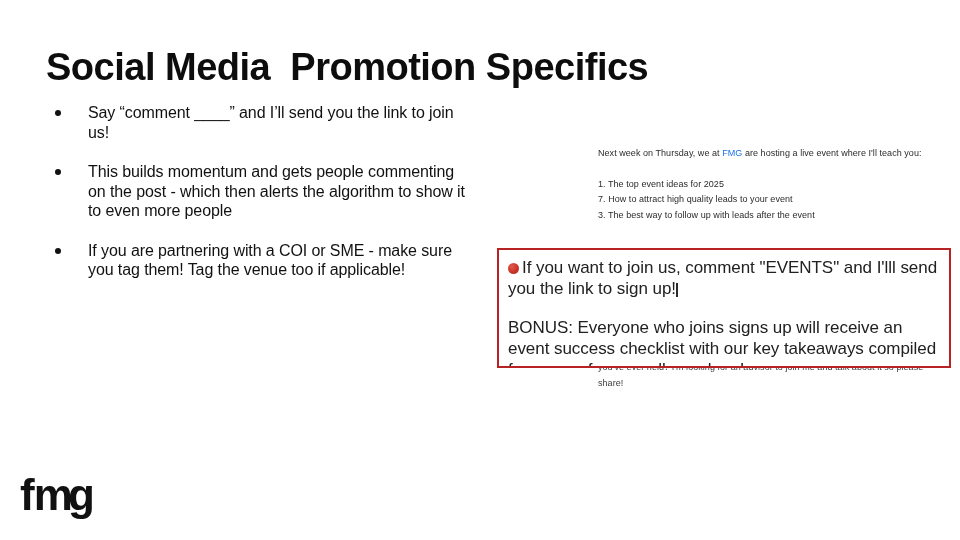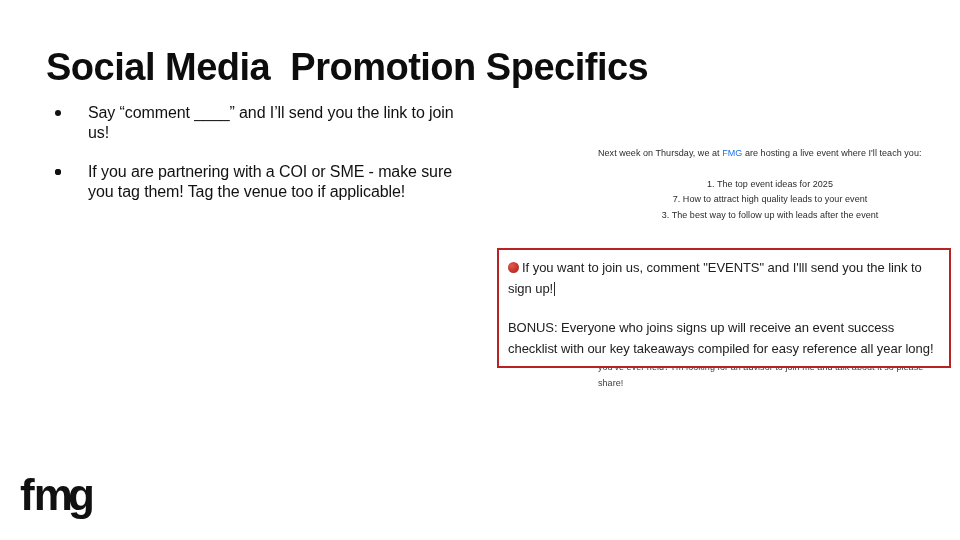--- a/index.html
+++ b/index.html
@@ -95,21 +95,21 @@
     color: #2b2b2b;
     font-family: "Liberation Sans", sans-serif;
     letter-spacing: 0.05px;
   }
 
   .post-link { color: #1a73e8; text-align: center; }
 
   .post-numbered {
     margin-top: 15px;
   }
-  .post-numbered div { white-space: nowrap; text-align: center; }
+  .post-numbered div { white-space: nowrap; }
 
   
   .post-tail {
     position: absolute;
     left: 118px;
     top: 240px;
     width: 350px;
     font-size: 9px;
     line-height: 15.5px;
     color: #40403e;
@@ -130,21 +130,21 @@
   
   .red-callout {
     position: absolute;
     left: 497px;
     top: 248px;
     width: 454px;
     height: 120px;
     background: #ffffff;
     border: 2.5px solid #b82222;
     padding: 7px 10px 0 9px;
-    font-size: 13px;
+    font-size: 17px;
     line-height: 21px;
     color: #212121;
     letter-spacing: -0.05px;
     overflow: hidden;
   }
 
   .red-dot-emoji {
     display: inline-block;
     width: 11px;
     height: 11px;
@@ -172,20 +172,21 @@
 
   <h1 class="slide-title">Social Media  Promotion Specifics</h1>
 
   <ul class="bullet-list">
     <li class="bullet-item">
       <span class="bullet-dot"></span>
       <span>Say “comment ____” and I’ll send you the link to join us!</span>
     </li>
     <li class="bullet-item">
       <span class="bullet-dot"></span>
+      <span>This builds momentum and gets people commenting on the post - which then alerts the algorithm to show it to even more people</span>
     </li>
     <li class="bullet-item">
       <span class="bullet-dot"></span>
       <span>If you are partnering with a COI or SME - make sure you tag them! Tag the venue too if applicable!</span>
     </li>
   </ul>
 
   <div class="fmg-logo">
     <svg viewBox="0 0 86 52" width="86" height="52" aria-hidden="true">
       <text x="0" y="40" font-family="Liberation Sans, sans-serif" font-size="44" font-weight="bold" fill="#111111" letter-spacing="-1">fm</text>

